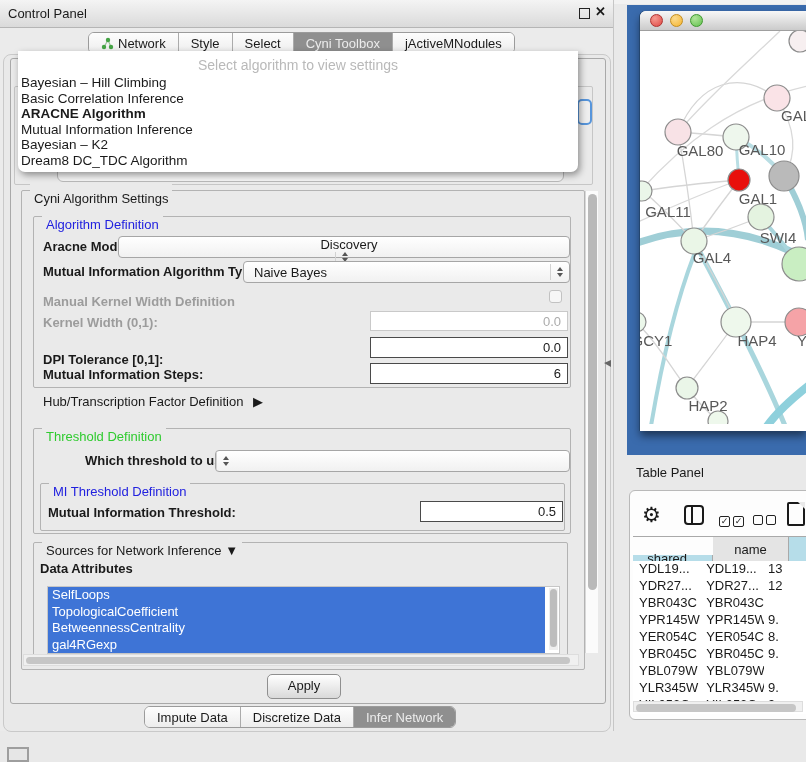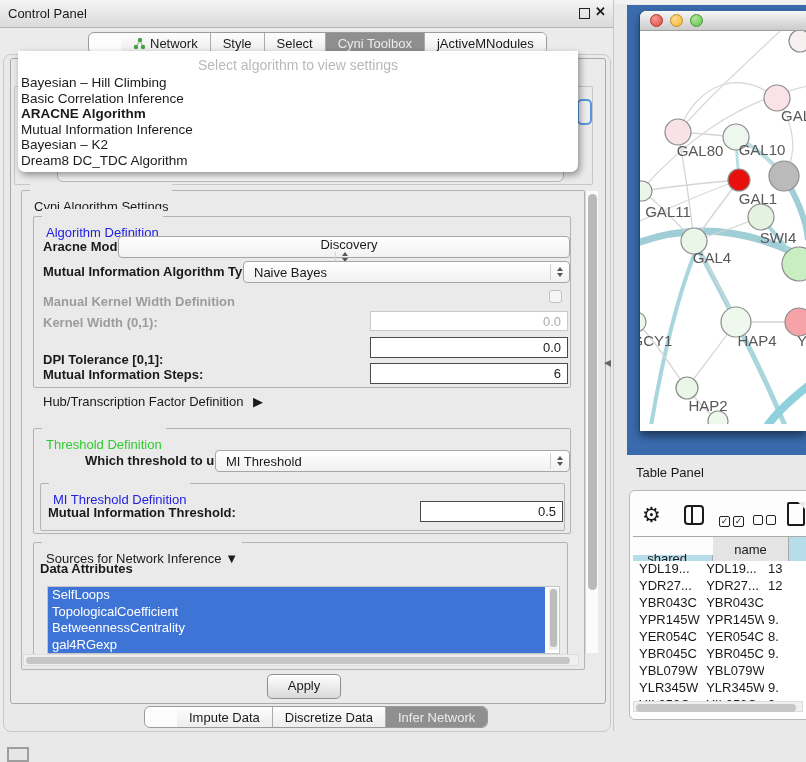--- a/index.html
+++ b/index.html
@@ -12,21 +12,21 @@
   #cp-titlebar{left:0;top:0;width:613px;height:27px;background:linear-gradient(#F4F4F4,#DADADA);
                border-bottom:1px solid #B5B5B5;}
   #cp-title{left:8px;top:6px;font-size:13px;}
   #cp-minimize{left:579px;top:8px;width:9px;height:9px;border:1.5px solid #222;background:transparent;}
   #cp-close{left:595px;top:4px;font-size:13px;font-weight:bold;}
   #top-strip{left:0;top:0;width:806px;height:4px;background:#F2F2F2;}
   #top-strip-tick{left:16px;top:0;width:2px;height:4px;background:#999;}
 
   
   .tabgroup{display:flex;border:1px solid #9B9B9B;border-radius:6px;overflow:hidden;
-            background:#FDFDFD;height:22px;box-sizing:border-box;padding-left:32px;}
+            background:#FDFDFD;height:22px;box-sizing:border-box;}
   #top-tabs{left:88px;top:32px;}
   .tab{display:flex;align-items:center;justify-content:center;gap:4px;font-size:13px;
        padding:0 12px;border-left:1px solid #ABABAB;background:linear-gradient(#FDFDFD,#EDEDED);white-space:nowrap;}
   .tab:first-child{border-left:none;}
   .tab.selected{background:#8F8F8F;color:#ECECEC;}
 
   
   #outer-panel{left:3px;top:54px;width:606px;height:676px;border:1px solid #C9C9C9;border-radius:8px;background:#E9E9E9;}
   #inner-panel{left:10px;top:58px;width:594px;height:644px;border:1px solid #A9A9A9;border-radius:3px;background:#EAEAEA;}
 
@@ -37,21 +37,21 @@
 
   
   #algo-overlay{left:18px;top:51px;width:560px;height:121px;background:#FFFFFF;z-index:50;
                 border-radius:0 0 7px 7px;box-shadow:2px 3px 7px rgba(0,0,0,.40);padding-top:4px;box-sizing:border-box;}
   #algo-placeholder{text-align:center;color:#B9B9B9;font-size:14px;height:20px;line-height:20px;}
   .algo-item{font-size:13.5px;height:15.5px;line-height:15.5px;padding-left:3px;}
   .algo-item.selected{font-weight:bold;}
 
   
   .group{border:1px solid #B3B3B3;border-radius:2px;}
-  .legend{position:absolute;top:-8px;left:8px;background:#EAEAEA;padding:16px 4px;font-size:13px;white-space:nowrap;}
+  .legend{position:absolute;top:-8px;left:8px;background:#EAEAEA;padding:8px 4px;font-size:13px;white-space:nowrap;}
   .legend.blue{color:#2121DF;}
   .legend.green{color:#2FCB2F;}
 
   .lbl{font-size:13px;white-space:nowrap;}
   .lbl.bold{font-weight:bold;}
   .lbl.disabled{color:#9C9C9C;font-weight:bold;}
 
   .combo{display:flex;align-items:center;background:linear-gradient(#FFFFFF,#F1F1F1);
          border:1px solid #A6A6A6;border-radius:4px;font-size:13px;box-sizing:border-box;height:22px;}
   .combo .val{flex:1;padding-left:10px;}
@@ -224,21 +224,20 @@
     <span>Hub/Transcription Factor Definition</span>
     <span style="margin-left:6px;">▶</span>
   </div>
 
   <div class="abs group" style="left:33px;top:428px;width:536px;height:104px;">
     <span class="legend green">Threshold Definition</span>
   </div>
 
   <div class="abs lbl bold" style="left:85px;top:453px;">Which threshold to use:</div>
   <div class="abs combo" style="left:215px;top:450px;width:355px;">
-    <span class="val">MI Threshold</span>
     <span class="arrows">
         <span class="tri-up"></span>
         <span class="tri-down"></span>
       </span>
   </div>
 
   <div class="abs group" style="left:40px;top:483px;width:523px;height:46px;">
     <span class="legend blue">MI Threshold Definition</span>
   </div>
   <div class="abs lbl bold" style="left:48px;top:505px;">Mutual Information Threshold:</div>

